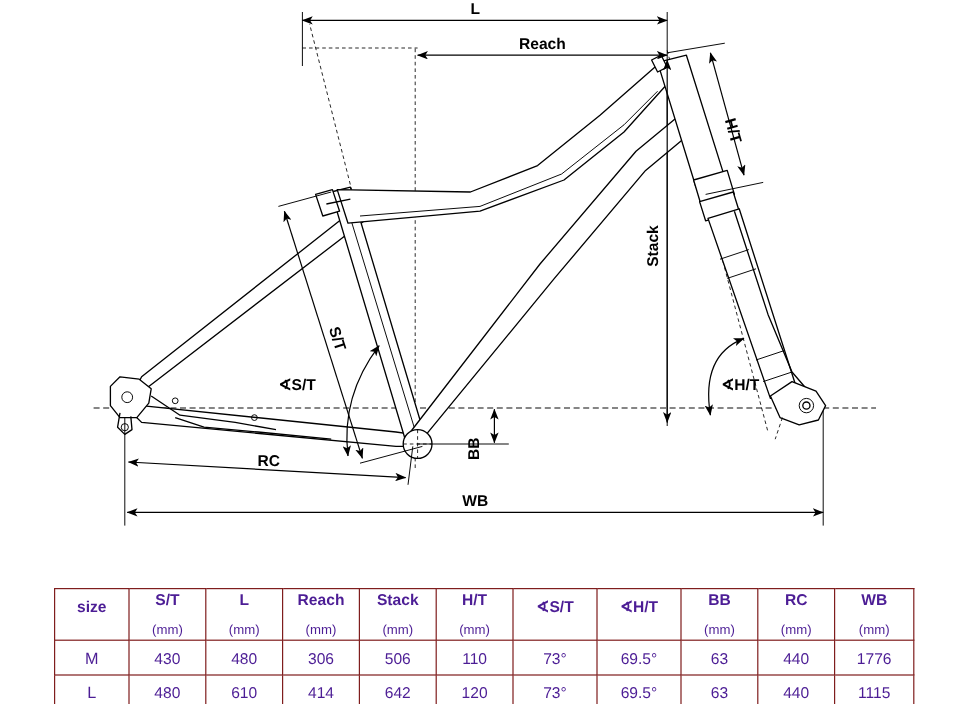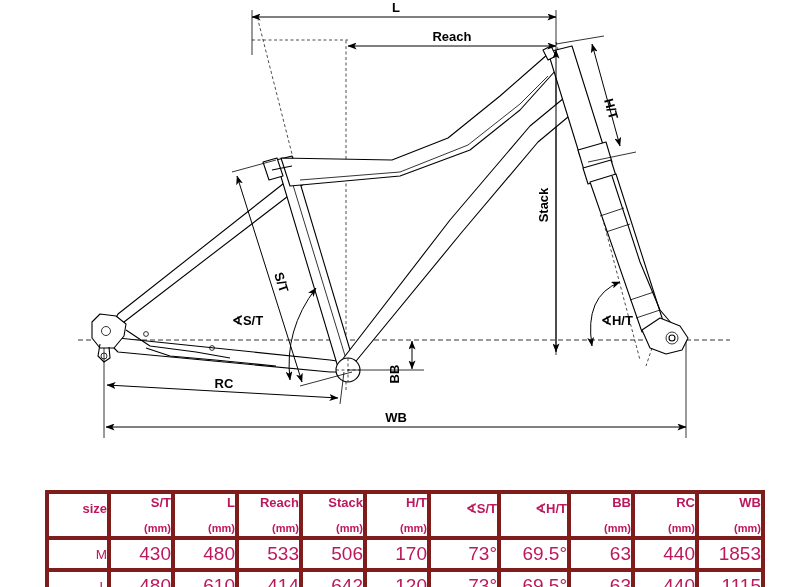--- a/index.html
+++ b/index.html
@@ -37,46 +37,46 @@
     width: 712px;
   }
   table.geo-table {
     border-collapse: collapse;
     width: 712px;
     table-layout: fixed;
     background: #ffffff;
   }
   table.geo-table th,
   table.geo-table td {
-    border: 4px solid #7f1d1d;
-    text-align: right;
+    border: 1px solid #7f1d1d;
+    text-align: center;
     vertical-align: middle;
     font-family: "Liberation Sans", sans-serif;
-    color: #be185d;
+    color: #4c1d95;
     padding: 0;
   }
   table.geo-table th {
     height: 42px;
     font-size: 13px;
     font-weight: bold;
     line-height: 1.05;
   }
   table.geo-table th .unit {
     display: block;
     font-size: 11px;
-    font-weight: bold;
+    font-weight: normal;
     margin-top: 13px;
   }
   table.geo-table th .hdr-main {
     display: block;
     white-space: nowrap;
   }
   table.geo-table td {
     height: 28px;
-    font-size: 19px;
+    font-size: 13px;
     font-weight: normal;
   }
   table.geo-table td.size-cell {
     font-size: 13.5px;
   }
   .ln-thin {
     stroke: #000000;
     fill: none;
     stroke-width: 0.8;
   }
@@ -346,28 +346,28 @@
             <span class="hdr-main">WB</span>
             <span class="unit">(mm)</span>
           </th>
         </tr>
       </thead>
       <tbody>
         <tr>
           <td class="size-cell">M</td>
           <td>430</td>
           <td>480</td>
-          <td>533</td>
+          <td>306</td>
           <td>506</td>
-          <td>170</td>
+          <td>110</td>
           <td>73°</td>
           <td>69.5°</td>
           <td>63</td>
           <td>440</td>
-          <td>1853</td>
+          <td>1776</td>
         </tr>
         <tr>
           <td class="size-cell">L</td>
           <td>480</td>
           <td>610</td>
           <td>414</td>
           <td>642</td>
           <td>120</td>
           <td>73°</td>
           <td>69.5°</td>

